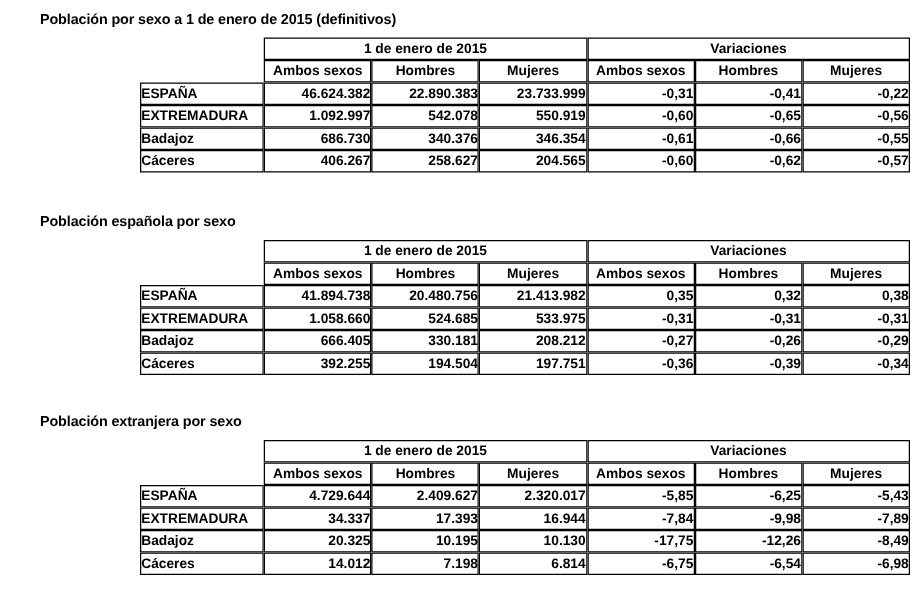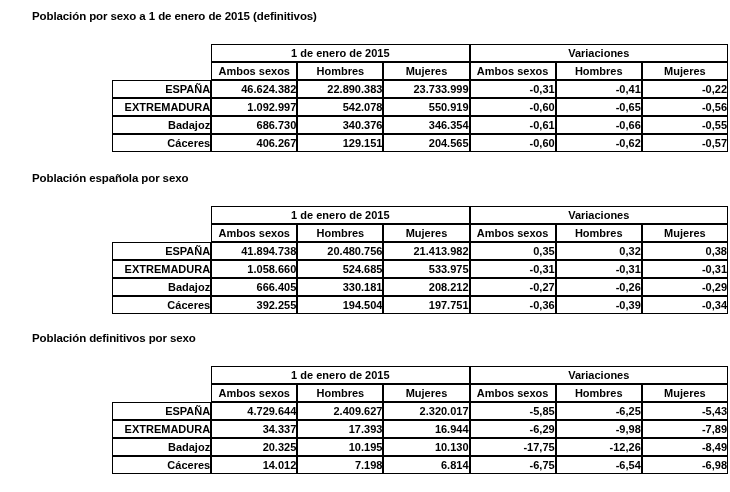--- a/index.html
+++ b/index.html
@@ -36,21 +36,21 @@
     font-weight: bold;
     letter-spacing: -0.1px;
     white-space: nowrap;
     color: #000;
     padding-left: 24px;
   }
 
   table.grid {
     position: absolute;
     left: 112px;
-    top: 34px;
+    top: 20px;
     border-collapse: separate;
     border-spacing: 0;
     table-layout: fixed;
     width: 616px;
   }
 
   table.grid td,
   table.grid th {
     padding: 0;
     margin: 0;
@@ -94,26 +94,26 @@
   }
 
   
   .row-label {
     background: #b9d52b;
     color: #000;
     font-size: 11.5px;
     font-weight: bold;
     height: 23px;
     padding-left: 3px;
-    text-align: right;
+    text-align: left;
     white-space: nowrap;
     border: 1px solid #000 !important;
   }
   .row-label.indent {
-    text-align: right;
+    text-align: left;
     padding-left: 0;
   }
 
   
   .num {
     background: #ffffff;
     color: #000;
     font-size: 11.5px;
     font-weight: bold;
     height: 23px;
@@ -180,21 +180,21 @@
           <td class="num">686.730</td>
           <td class="num">340.376</td>
           <td class="num">346.354</td>
           <td class="num">-0,61</td>
           <td class="num">-0,66</td>
           <td class="num">-0,55</td>
         </tr>
         <tr>
           <td class="row-label indent">Cáceres</td>
           <td class="num">406.267</td>
-          <td class="num">129.151</td>
+          <td class="num">258.627</td>
           <td class="num">204.565</td>
           <td class="num">-0,60</td>
           <td class="num">-0,62</td>
           <td class="num">-0,57</td>
         </tr>
       </tbody>
     </table>
   </div>
 
   <div class="block" style="top:172px;">
@@ -260,21 +260,21 @@
           <td class="num">197.751</td>
           <td class="num">-0,36</td>
           <td class="num">-0,39</td>
           <td class="num">-0,34</td>
         </tr>
       </tbody>
     </table>
   </div>
 
   <div class="block" style="top:332px;">
-    <div class="block-title">Población definitivos por sexo</div>
+    <div class="block-title">Población extranjera por sexo</div>
     <table class="grid">
       <colgroup>
         <col class="c-label">
           <col class="c-data">
           <col class="c-data">
           <col class="c-data">
         <col class="c-data">
           <col class="c-data">
           <col class="c-data">
       </colgroup>
@@ -302,21 +302,21 @@
           <td class="num">2.320.017</td>
           <td class="num">-5,85</td>
           <td class="num">-6,25</td>
           <td class="num">-5,43</td>
         </tr>
         <tr>
           <td class="row-label">EXTREMADURA</td>
           <td class="num">34.337</td>
           <td class="num">17.393</td>
           <td class="num">16.944</td>
-          <td class="num">-6,29</td>
+          <td class="num">-7,84</td>
           <td class="num">-9,98</td>
           <td class="num">-7,89</td>
         </tr>
         <tr>
           <td class="row-label indent">Badajoz</td>
           <td class="num">20.325</td>
           <td class="num">10.195</td>
           <td class="num">10.130</td>
           <td class="num">-17,75</td>
           <td class="num">-12,26</td>

